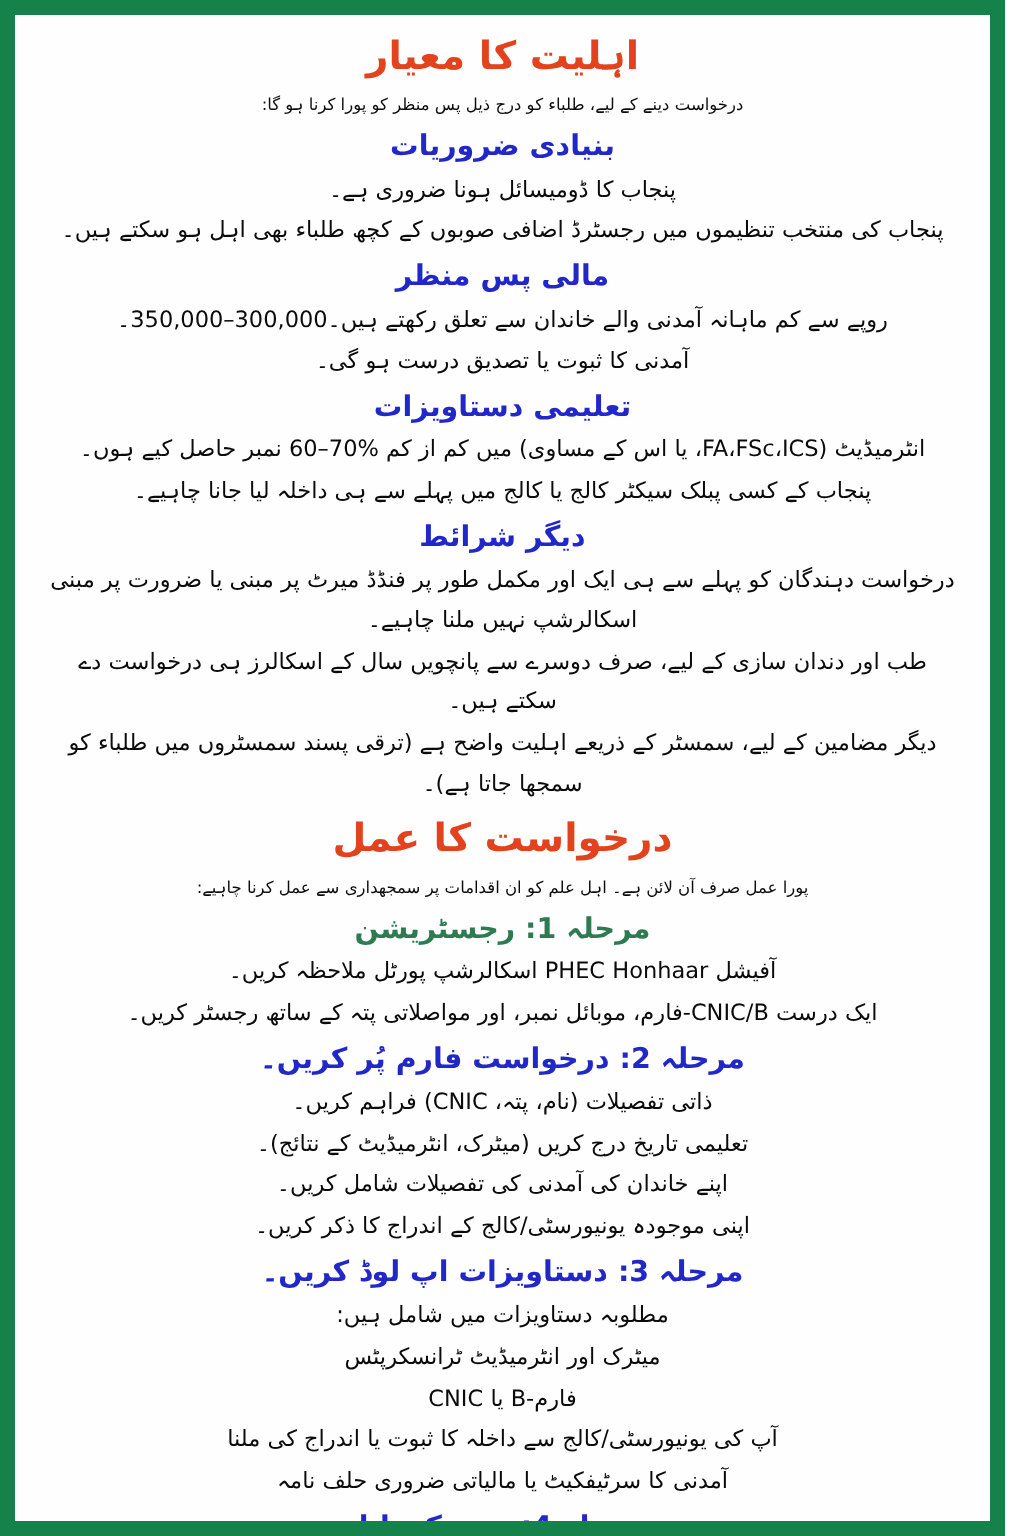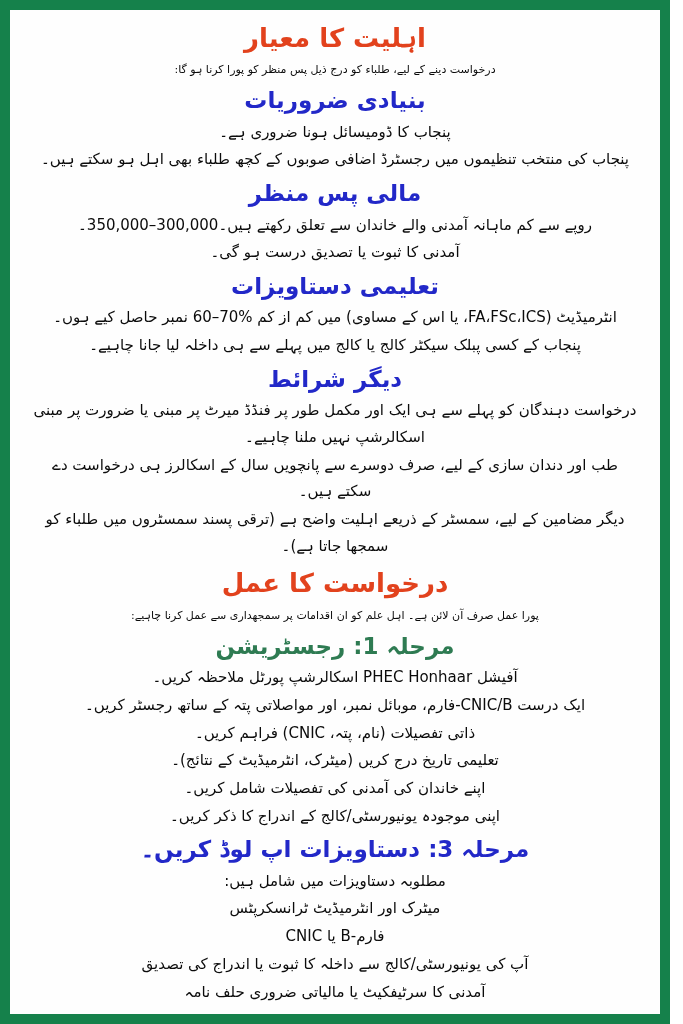--- a/index.html
+++ b/index.html
@@ -15,21 +15,21 @@
     overflow: hidden;
   }
   .title {
     color: var(--title-red, #e2421d);
     font-size: 26px; font-weight: bold;
     margin: 6px 0 4px; line-height: 1.4;
   }
   .intro { font-size: 11px; line-height: 1.8; margin: 2px 0; }
   .heading {
     color: var(--heading-blue, #2228c8);
-    font-size: 23px; font-weight: bold;
+    font-size: 19px; font-weight: bold;
     margin: 3px 0 1px; line-height: 1.5;
   }
   .heading.green { color: var(--step-green, #2e7b52); }
   .line { font-size: 15px; line-height: 1.78; margin: 1px; }
   .section { margin: 0; }
 </style>
 </head>
 <body>
 
 <div class="frame">
@@ -65,32 +65,33 @@
   <h1 class="title">درخواست کا عمل</h1>
   <p class="intro">پورا عمل صرف آن لائن ہے۔ اہل علم کو ان اقدامات پر سمجھداری سے عمل کرنا چاہیے:</p>
 
   <div class="section">
     <h2 class="heading green">مرحلہ 1: رجسٹریشن</h2>
     <p class="line">آفیشل PHEC Honhaar اسکالرشپ پورٹل ملاحظہ کریں۔</p>
     <p class="line">ایک درست CNIC/B-فارم، موبائل نمبر، اور مواصلاتی پتہ کے ساتھ رجسٹر کریں۔</p>
   </div>
 
   <div class="section">
+    <h2 class="heading">مرحلہ 2: درخواست فارم پُر کریں۔</h2>
     <p class="line">ذاتی تفصیلات (نام، پتہ، CNIC) فراہم کریں۔</p>
     <p class="line">تعلیمی تاریخ درج کریں (میٹرک، انٹرمیڈیٹ کے نتائج)۔</p>
     <p class="line">اپنے خاندان کی آمدنی کی تفصیلات شامل کریں۔</p>
     <p class="line">اپنی موجودہ یونیورسٹی/کالج کے اندراج کا ذکر کریں۔</p>
   </div>
 
   <div class="section">
     <h2 class="heading">مرحلہ 3: دستاویزات اپ لوڈ کریں۔</h2>
     <p class="line">مطلوبہ دستاویزات میں شامل ہیں:</p>
     <p class="line">میٹرک اور انٹرمیڈیٹ ٹرانسکرپٹس</p>
     <p class="line">⁦CNIC یا B-فارم⁩</p>
-    <p class="line">آپ کی یونیورسٹی/کالج سے داخلہ کا ثبوت یا اندراج کی تصدیق</p>
+    <p class="line">آپ کی یونیورسٹی/کالج سے داخلہ کا ثبوت یا اندراج کی ملنا</p>
     <p class="line">آمدنی کا سرٹیفکیٹ یا مالیاتی ضروری حلف نامہ</p>
   </div>
 
   <div class="section">
     <h2 class="heading">مرحلہ 4: جمع کروانا</h2>
     <p class="line">مرنے سے پہلے تمام تفصیلات کا جائزہ لیں۔</p>
 
   </div>
 
 </div>

